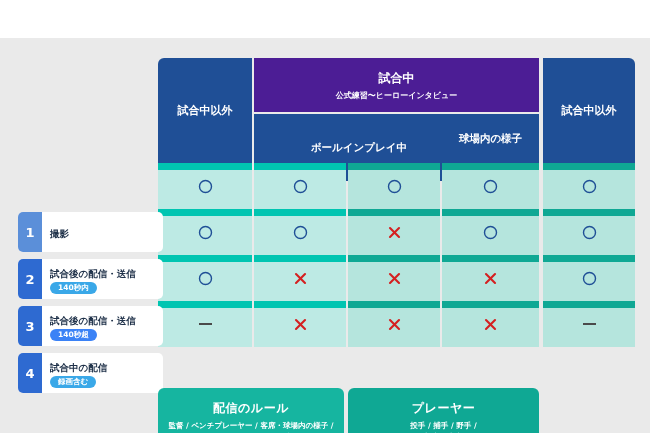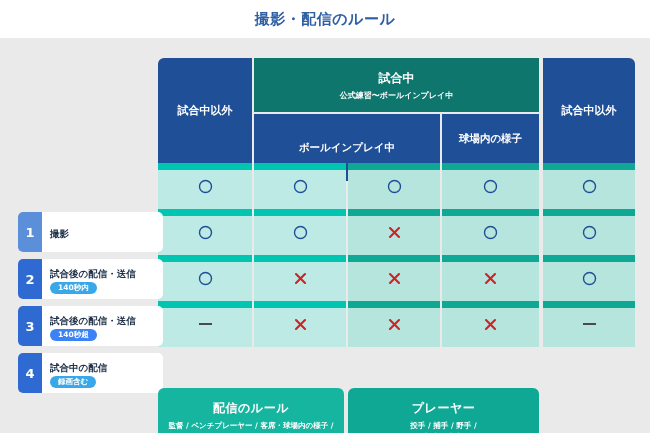--- a/index.html
+++ b/index.html
@@ -40,31 +40,31 @@
     position: absolute; top: 0; left: 0; width: 385px; height: 105px;
   }
   .hdr-left {
     position: absolute; left: 0; top: 0; width: 94px; height: 105px;
     background: #1f4f96; border-radius: 6px 0 0 0;
     display: flex; align-items: center; justify-content: center;
     color: #fff; font-size: 11px; font-weight: bold;
   }
   .hdr-mid-top {
     position: absolute; left: 96px; top: 0; width: 285px; height: 54px;
-    background: #0f766e;
+    background: #4c1d95;
     display: flex; flex-direction: column; align-items: center; justify-content: center;
     color: #fff;
   }
   .hdr-mid-top .big { font-size: 12px; font-weight: bold; }
   .hdr-mid-top .sub { font-size: 8px; margin-top: 3px; font-weight: bold; }
   .hdr-sub-a {
     position: absolute; left: 96px; top: 56px; width: 186px; height: 67px;
     background: #1f4f96;
     display: flex; align-items: center; justify-content: center;
-    color: #fff; font-size: 10.5px; font-weight: bold;
+    color: #fff; font-size: 10.5px; font-weight: bold; padding-left: 12px;
   }
   .hdr-sub-b {
     position: absolute; left: 284px; top: 56px; width: 97px; height: 49px;
     background: #1f4f96;
     display: flex; align-items: center; justify-content: center;
     color: #fff; font-size: 10.5px; font-weight: bold;
   }
 
   
   .colR-hdr {
@@ -143,34 +143,31 @@
     margin-top: 3px; align-self: flex-start;
     background: #3aa8e8; color: #fff; font-size: 7.5px; font-weight: bold;
     border-radius: 9px; padding: 2px 8px; line-height: 1.1;
   }
 </style>
 </head>
 <body>
 
 <div id="root">
 
-  <div class="title-bar">
-    <div class="title-text">撮影・配信のルール</div>
-  </div>
 
   <div class="canvas">
 
     <div class="table-area">
 
       <div class="hdr">
         <div class="hdr-left">試合中以外</div>
 
         <div class="hdr-mid-top">
           <div class="big">試合中</div>
-          <div class="sub">公式練習〜ボールインプレイ中</div>
+          <div class="sub">公式練習〜ヒーローインタビュー</div>
         </div>
 
         <div class="hdr-sub-a">ボールインプレイ中</div>
 
         <div class="hdr-sub-b">球場内の様子</div>
 
         <div class="colR-hdr">試合中以外</div>
       </div>
 
       <div class="grid" id="grid">

